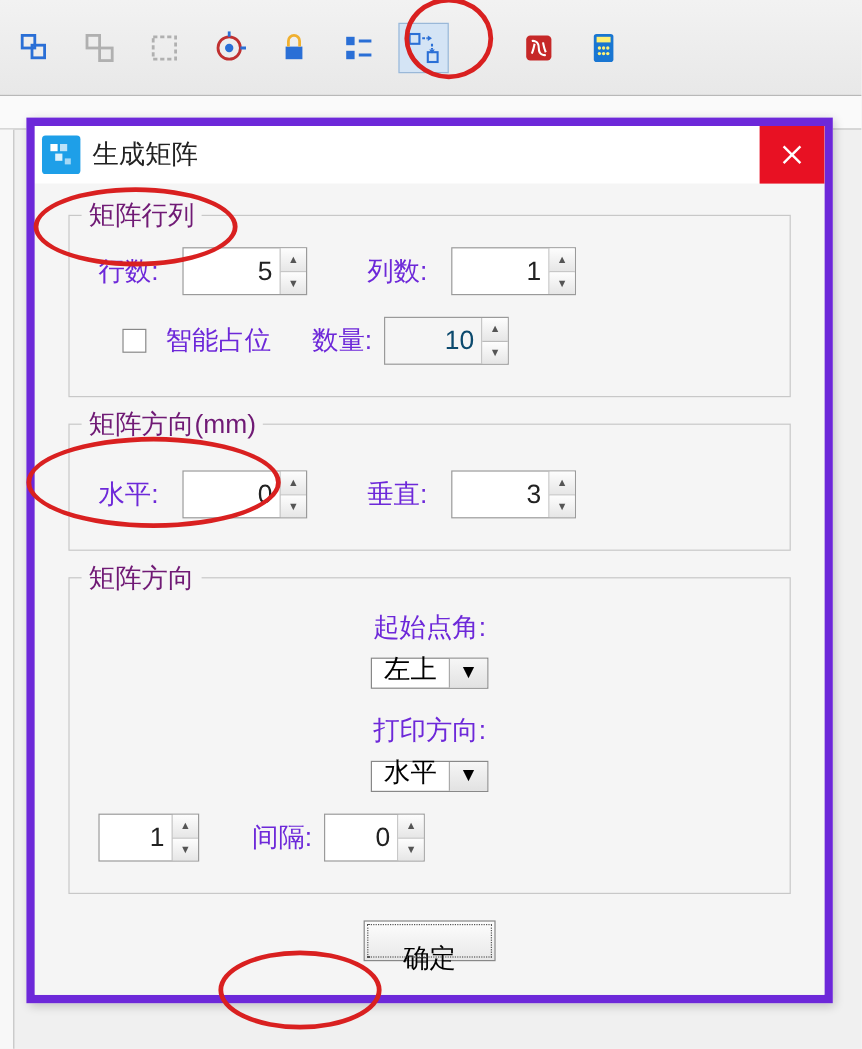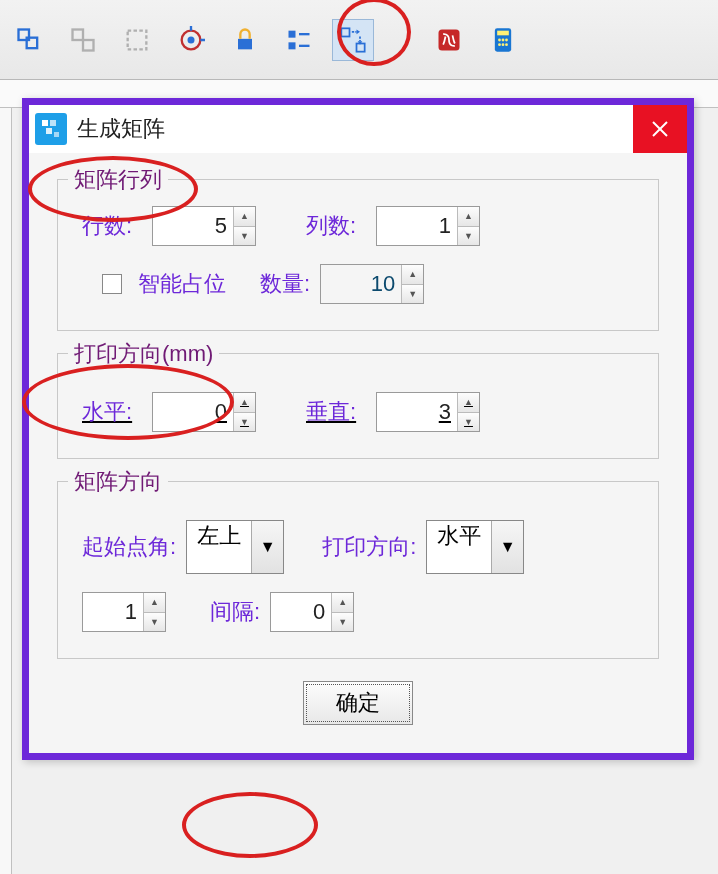--- a/index.html
+++ b/index.html
@@ -196,24 +196,24 @@
       width: 20px;
       height: 20px;
       border: 1px solid #888;
       background: #fff;
       margin-right: 6px;
     }
     
     
     .select {
       display: flex;
-      align-items: flex-start;
+      align-items: flex-end;
       border: 1px solid #888;
       background: #fff;
-      height: 54px;
+      height: 26px;
     }
     .select-value {
       padding: 0 10px;
       font-size: 22px;
       min-width: 58px;
     }
     .select-arrow {
       width: 32px;
       height: 100%;
       background: linear-gradient(#f6f6f6,#e2e2e2);
@@ -225,26 +225,26 @@
     
     
     .button-row {
       display: flex;
       justify-content: center;
       gap: 40px;
       margin-top: 18px;
     }
     .btn {
       min-width: 110px;
-      height: 44px;
+      height: 32px;
       background: linear-gradient(#fdfdfd, #e8e8e8);
       border: 1px solid #888;
       font-size: 22px;
       cursor: pointer;
-      padding: 0 22px;
+      padding: 16px 22px;
     }
     .btn.focused {
       outline: 1px dotted #555;
       outline-offset: -4px;
     }
   </style>
 </head>
 <body>
 
 <div class="toolbar">
@@ -372,22 +372,22 @@
           <input class="spinner-input" disabled="" value="10" style="">
           <div class="spinner-buttons">
               <button class="spinner-btn" disabled="">▲</button>
               <button class="spinner-btn" disabled="">▼</button>
             </div>
         </div>
       </div>
     </div>
 
     <div class="group">
-      <div class="group-legend">打印方向(mm)</div>
-      <div class="row" style="margin-top:12px;text-decoration:underline;">
+      <div class="group-legend">矩阵方向(mm)</div>
+      <div class="row" style="margin-top:12px;">
         <span class="label" style="width:60px">水平:</span>
         <div class="spinner">
           <input class="spinner-input" value="0" style="">
           <div class="spinner-buttons">
               <button class="spinner-btn">▲</button>
               <button class="spinner-btn">▼</button>
             </div>
         </div>
         <span style="width:30px"></span>
         <span class="label" style="width:60px">垂直:</span>
@@ -396,21 +396,21 @@
           <div class="spinner-buttons">
               <button class="spinner-btn">▲</button>
               <button class="spinner-btn">▼</button>
             </div>
         </div>
       </div>
     </div>
 
     <div class="group">
       <div class="group-legend">矩阵方向</div>
-      <div class="row" style="margin-top:12px;">
+      <div class="row" style="flex-direction:column;">
         <span class="label">起始点角:</span>
         <div class="select">
           <span class="select-value">左上</span>
           <div class="select-arrow">▼</div>
         </div>
         <span style="width:18px"></span>
         <span class="label">打印方向:</span>
         <div class="select">
           <span class="select-value">水平</span>
           <div class="select-arrow">▼</div>

